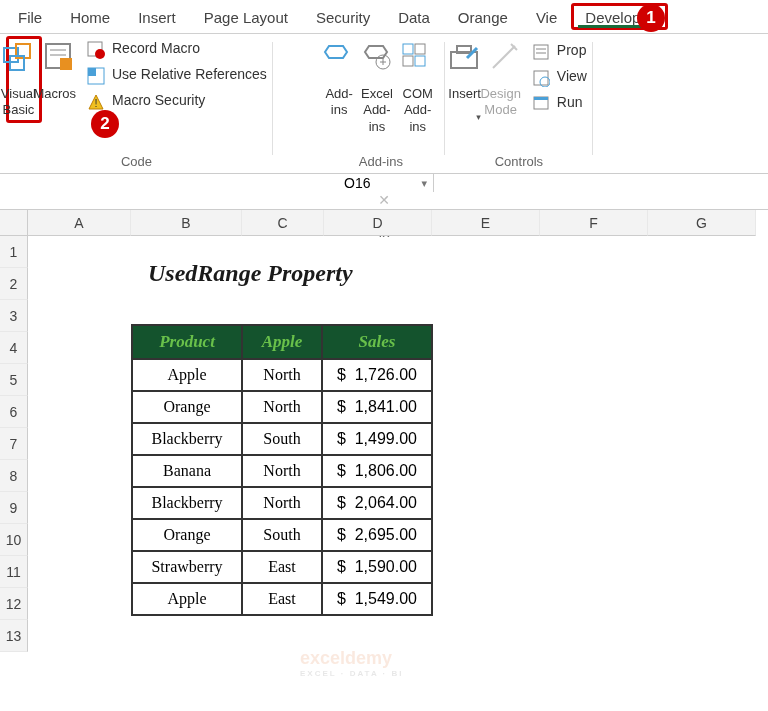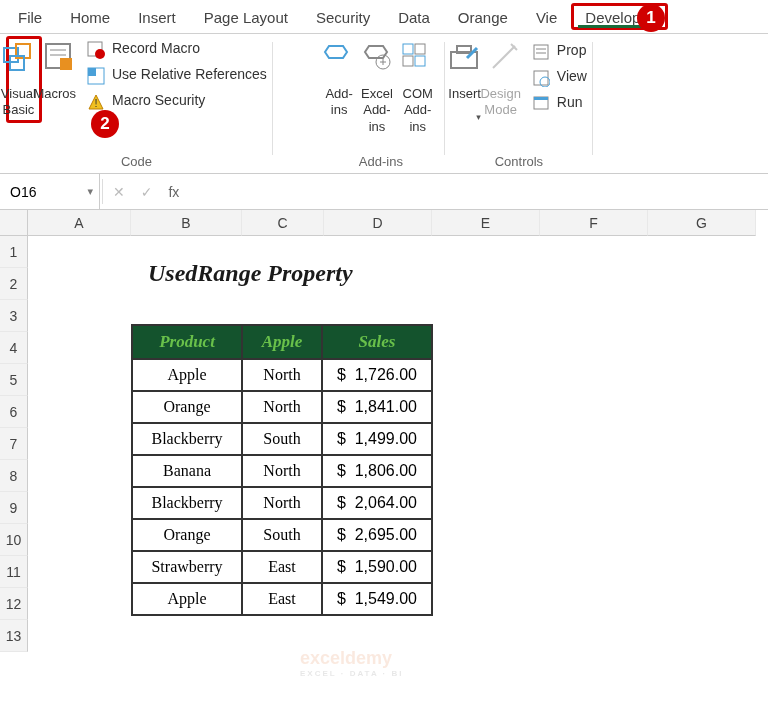--- a/index.html
+++ b/index.html
@@ -23,21 +23,21 @@
 .big-btn { display: flex; flex-direction: column; align-items: flex-end; gap: 12px; padding: 4px 6px; cursor: pointer; width: 36px; }
 .big-btn .icon { width: 34px; height: 34px; display: flex; align-items: center; justify-content: center; }
 .big-btn .lbl { font-size: 13px; color: #333; text-align: center; line-height: 1.25; }
 .vb-box { border: 3px solid #d00000; border-radius: 3px; padding: 1px 3px; }
 .small-btns { display: flex; flex-direction: column; gap: 6px; padding-top: 4px; }
 .small-btn { display: flex; gap: 6px; font-size: 14px; color: #333; cursor: pointer; }
 .small-btn .icon { width: 20px; height: 20px; display: flex; align-items: center; justify-content: center; }
 .chev { font-size: 9px; color: #555; margin-top: -2px; }
 
 
-.fbar { display: flex; align-items: center; height: 36px; border-bottom: 1px solid #ccc; background: #fff; }
+.fbar { display: flex; align-items: center; height: 36px; border-bottom: 1px solid #ccc; background: #fff; flex-direction: column; }
 .name-box { width: 100px; display: flex; align-items: center; border-right: 1px solid #ccc; padding: 0 6px; height: 100%; }
 .name-box input { border: none; outline: none; width: 58px; font-size: 14px; padding-left: 4px; }
 .nb-chev { color: #777; font-size: 11px; margin-left: auto; }
 .divider { width: 1px; background: #ddd; height: 70%; margin: 0 2px; }
 .fx-btn { padding: 0 8px; font-size: 14px; color: #666; cursor: pointer; }
 .fx-btn.italic { }
 .fbar-input { flex: 1; border: none; outline: none; padding: 0 8px; font-size: 14px; height: 100%; }
 
 
 .grid { display: flex; position: relative; }

